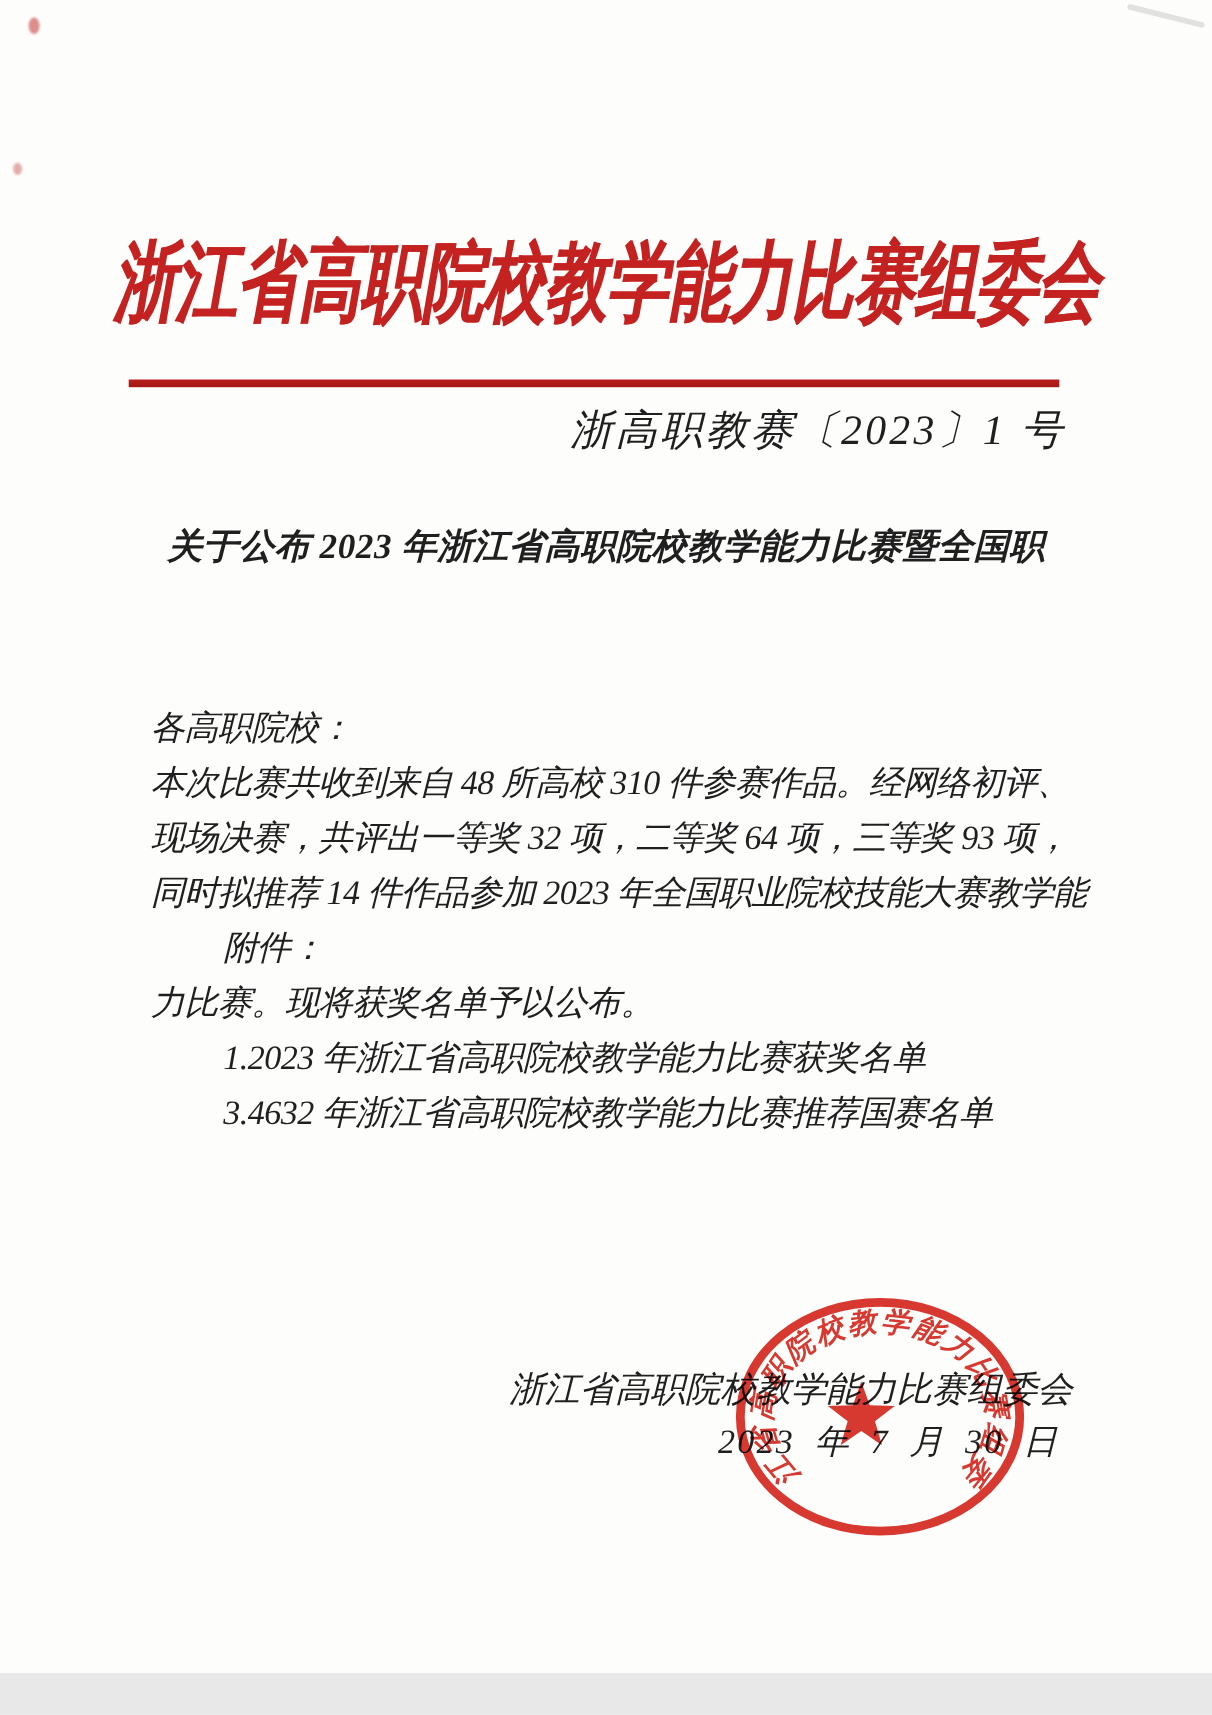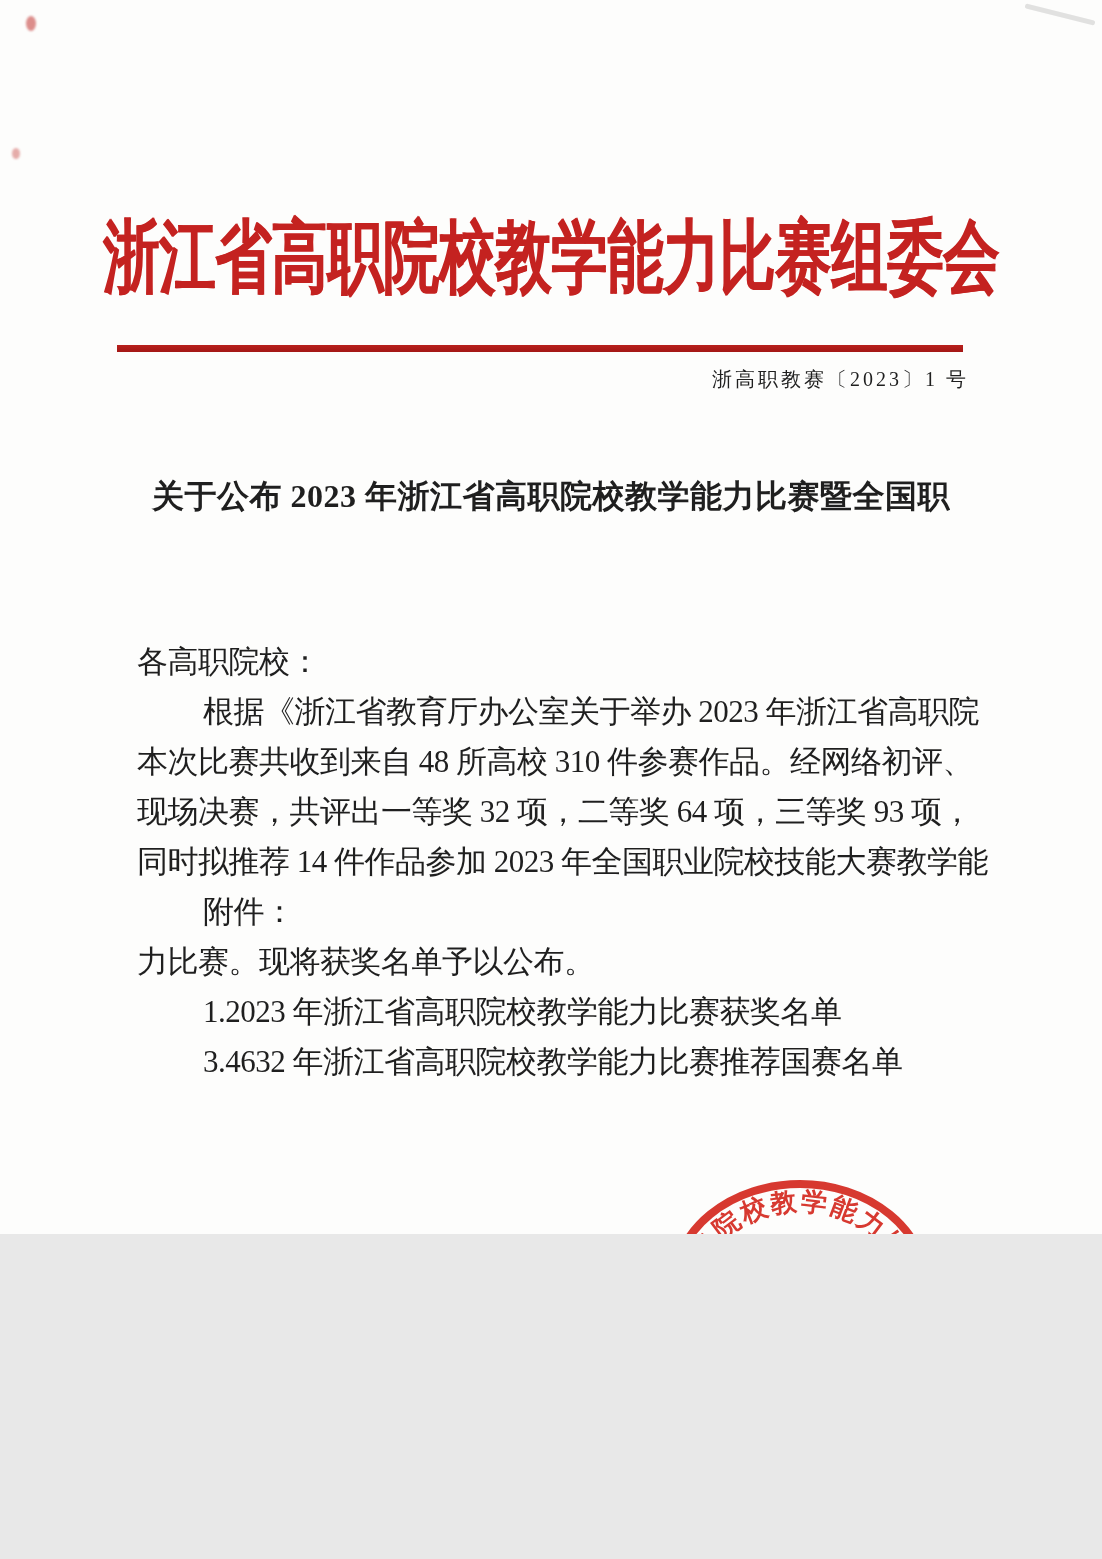--- a/index.html
+++ b/index.html
@@ -1,25 +1,26 @@
 <!DOCTYPE html>
 <html lang="zh" style="--header-red: #c42220; --rule-red: #a31715; --seal-red: #d6281e; --ink: #1f1f1f; --paper: #fdfdfc;"><head>
 <meta charset="utf-8">
 <title>浙高职教赛〔2023〕1号</title>
 <style>
   html, body { margin: 0; padding: 0; background: #e8e8e8; }
   .page {
     position: relative;
     width: 1102px;
-    height: 1234px;
+    height: 1521px;
     margin: 0 auto;
     background: var(--paper, #fdfdfc);
     font-family: "Liberation Serif", "DejaVu Serif", serif;
     color: var(--ink, #1f1f1f);
     overflow: hidden;
+    font-style: italic;
   }
 
   
   .speck { position: absolute; background: #c23430; border-radius: 50%; filter: blur(1px); }
   .speck.s1 { left: 26px; top: 16px; width: 10px; height: 15px; opacity: .55; }
   .speck.s2 { left: 12px; top: 148px; width: 8px; height: 11px; opacity: .4; }
   .streak { position: absolute; right: 6px; top: 12px; width: 72px; height: 5px;
             background: #bfbfbf; opacity: .45; transform: rotate(14deg); border-radius: 3px; }
 
   
@@ -38,21 +39,21 @@
     text-shadow: 1px 0 0 var(--header-red, #c42220);
   }
   .red-rule {
     position: absolute;
     left: 117px; top: 345px; width: 846px; height: 7px;
     background: linear-gradient(to bottom, #b8201c, var(--rule-red, #a31715));
   }
   .doc-number {
     position: absolute;
     top: 366px; right: 133px;
-    font-size: 20px;
+    font-size: 38px;
     letter-spacing: 3px;
     white-space: nowrap;
   }
 
   
   .doc-title {
     position: absolute;
     top: 466px; left: 100px; width: 902px;
     text-align: center;
     font-size: 32px;
@@ -120,21 +121,20 @@
   <div class="red-rule"></div>
 
   <div class="doc-number">浙高职教赛〔2023〕1 号</div>
 
   <div class="doc-title">
     <div class="t-line">关于公布 2023 年浙江省高职院校教学能力比赛暨全国职</div>
   </div>
 
   <div class="body">
     <div class="bline">各高职院校：</div>
-    <div class="bline just indent">根据《浙江省教育厅办公室关于举办 2023 年浙江省高职院</div>
     <div class="bline just">本次比赛共收到来自 48 所高校 310 件参赛作品。经网络初评、</div>
     <div class="bline just">现场决赛，共评出一等奖 32 项，二等奖 64 项，三等奖 93 项，</div>
     <div class="bline just">同时拟推荐 14 件作品参加 2023 年全国职业院校技能大赛教学能</div>
     <div class="bline attach-label">附件：</div>
     <div class="bline">力比赛。现将获奖名单予以公布。</div>
     <div class="bline attach">1.2023 年浙江省高职院校教学能力比赛获奖名单</div>
     <div class="bline attach">3.4632 年浙江省高职院校教学能力比赛推荐国赛名单</div>
   </div>
 
   <div class="signature">

